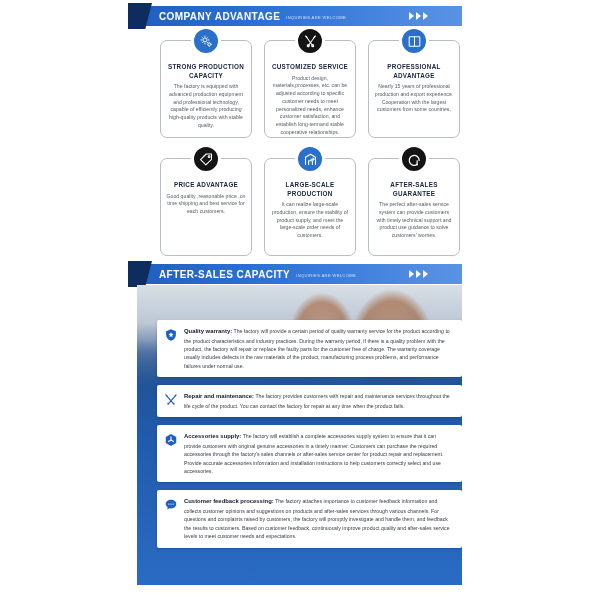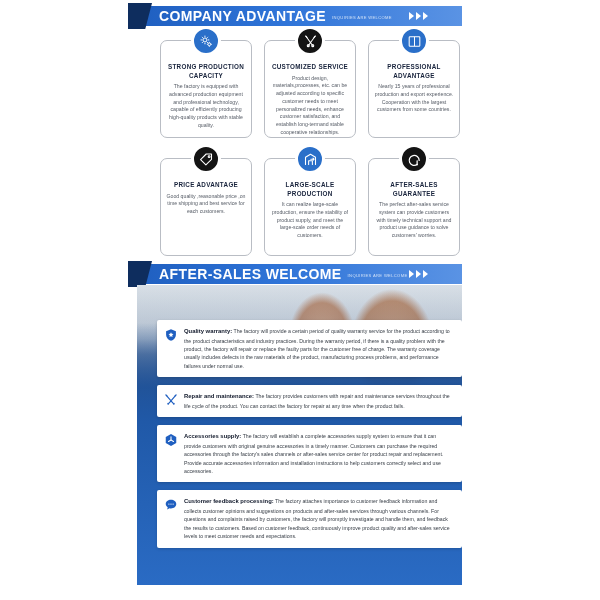--- a/index.html
+++ b/index.html
@@ -19,21 +19,21 @@
     background: linear-gradient(90deg,#1f5fc0 0%, #2f74d8 45%, #5a93e4 100%);
   }
   .hdr-tab {
     position: absolute; left: -9px; top: -3px;
     width: 24px; height: 26px;
     background: #0e2d5e;
     clip-path: polygon(0 0, 100% 0, 72% 100%, 0 100%);
   }
   .hdr-title {
     color: #ffffff; font-weight: bold;
-    font-size: 14px; letter-spacing: .4px;
+    font-size: 10px; letter-spacing: .4px;
     margin-left: 22px; white-space: nowrap;
   }
   .hdr-sub {
     color: #cfe0f7; font-size: 4.1px; letter-spacing: .35px;
     margin-left: 6px; white-space: nowrap; padding-top: 3px;
   }
   .hdr-arrows { margin-left: auto; margin-right: 34px; display: flex; gap: 2px; }
   .hdr-arrows span {
     display: block; width: 0; height: 0;
     border-top: 4.5px solid transparent;
@@ -206,21 +206,21 @@
         </svg>
       </div>
       <div class="adv-title">AFTER-SALES GUARANTEE</div>
       <div class="adv-body">The perfect after-sales service system can provide customers with timely technical support and product use guidance to solve customers' worries.</div>
     </div>
 
   </div>
 
   <div class="section-header" style="top:264px;">
     <div class="hdr-tab"></div>
-    <div class="hdr-title">AFTER-SALES WELCOME</div>
+    <div class="hdr-title">AFTER-SALES CAPACITY</div>
     <div class="hdr-sub">INQUIRIES ARE WELCOME</div>
     <div class="hdr-arrows">
         <span></span>
         <span></span>
         <span></span>
       </div>
   </div>
 
   <div class="as-wrap">
     <div class="as-photo"></div>

